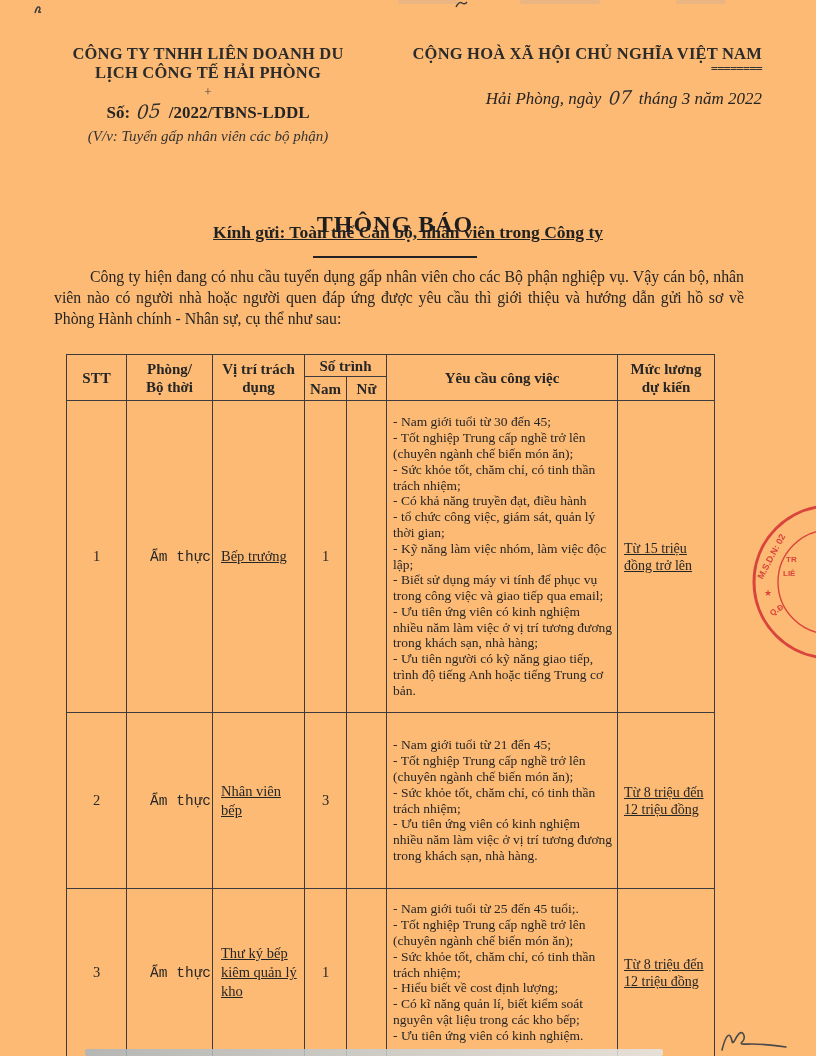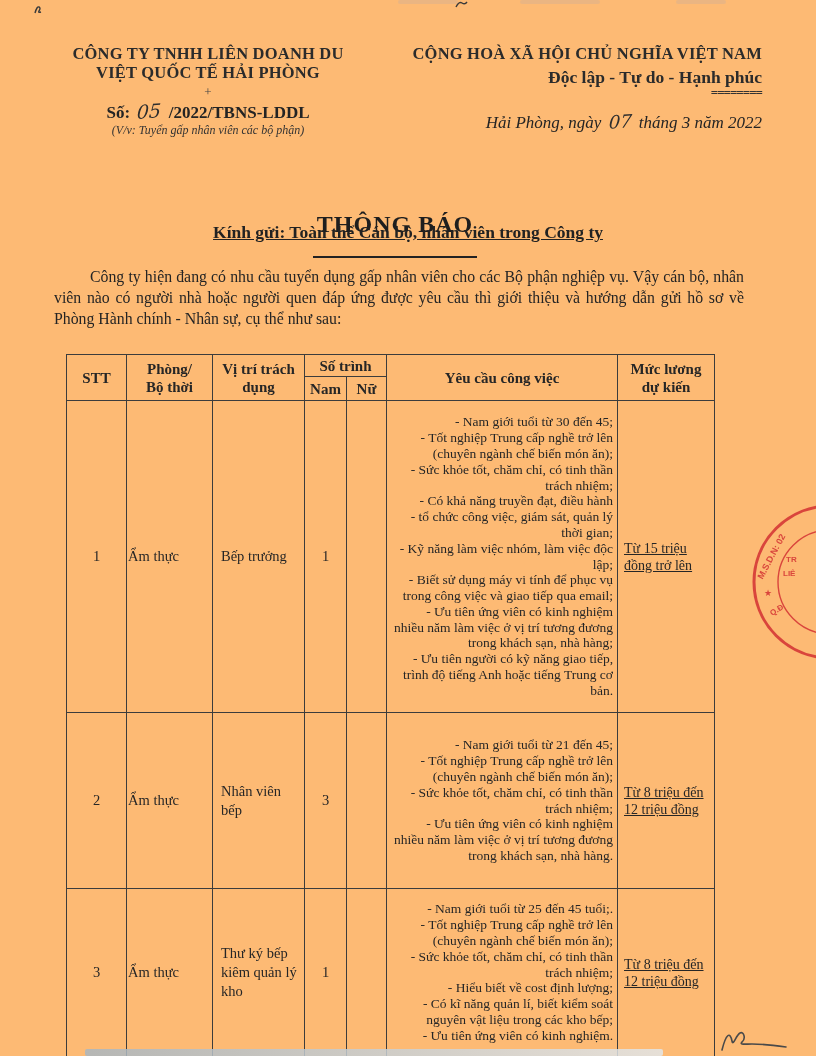--- a/index.html
+++ b/index.html
@@ -8,45 +8,45 @@
     background:#fdba74;overflow:hidden;color:#222;
     font-family:"Liberation Serif","DejaVu Serif",serif;
   }
   
   .hdr-left{position:absolute;left:62px;top:44px;width:292px;text-align:center;}
   .company{font-weight:bold;font-size:16.5px;line-height:1.18;color:#2b2b2b;letter-spacing:.2px;}
   .plus-mark{font-size:13px;line-height:10px;margin-top:4px;color:#444;}
   .doc-number{font-size:17px;font-weight:bold;margin-top:3px;color:#242424;}
   .handwritten{font-style:italic;font-weight:normal;font-family:"DejaVu Serif",serif;
     display:inline-block;transform:rotate(-4deg) skewX(-8deg);font-size:19px;color:#2e2e2e;padding:0 3px;}
-  .subject{font-style:italic;font-size:12px;color:#333;}
+  .subject{font-style:italic;font-size:15px;margin-top:5px;color:#333;}
   .hdr-right{position:absolute;left:378px;top:44px;width:384px;text-align:right;}
   .motto1{font-weight:bold;font-size:16.5px;color:#2b2b2b;letter-spacing:.2px;}
   .motto2{font-weight:bold;font-size:17.5px;margin-top:3px;color:#2b2b2b;}
   .divider{font-size:13px;line-height:9px;letter-spacing:-1px;color:#333;font-weight:bold;}
   .date-line{font-style:italic;font-size:17px;margin-top:14px;color:#242424;}
   .date-line .handwritten{font-size:18px;}
   
   .title-wrap{position:absolute;left:0;top:172px;width:790px;text-align:center;}
   .doc-title{display:inline-block;font-size:24px;font-weight:bold;letter-spacing:1px;
     border-bottom:2.5px solid #222;padding:0 4px 18px 4px;color:#1e1e1e;margin-top:39px;}
   .salutation{position:absolute;left:0;top:222px;width:816px;text-align:center;
     font-weight:bold;font-size:17.5px;color:#222;text-decoration:underline;}
   .intro{position:absolute;left:54px;top:266px;width:690px;font-size:15.8px;line-height:21px;
     text-align:justify;text-indent:36px;color:#242424;}
   
   .jobs{position:absolute;left:66px;top:354px;width:648px;border-collapse:collapse;table-layout:fixed;}
   .jobs td{border:1px solid #3c3c3c;vertical-align:middle;color:#262626;}
   .jobs td.hc{font-weight:bold;font-size:15px;text-align:center;line-height:1.2;padding:1px 2px;}
   .hc span{display:block;}
   td.c-num{text-align:center;font-size:14.5px;}
-  td.c-dept{text-align:left;font-size:14.5px;}
-  td.c-pos{font-size:14.5px;padding:2px 4px 2px 8px;line-height:1.3;}
+  td.c-dept{text-align:right;font-size:14.5px;font-family:Liberation Mono, monospace;}
+  td.c-pos{font-size:14.5px;padding:2px 4px 2px 8px;line-height:1.3;text-decoration:underline;}
   td.c-req{padding:4px 4px 4px 6px;}
-  .req-line{font-size:13.5px;line-height:15.8px;text-align:right;}
+  .req-line{font-size:13.5px;line-height:15.8px;}
   td.c-sal{padding:2px 4px 2px 6px;text-decoration:underline;}
   .sal-text{font-size:14px;line-height:17px;}
   
   .stamp{position:absolute;left:752px;top:500px;width:64px;height:170px;}
   .signature{position:absolute;left:716px;top:1026px;width:76px;height:30px;}
   .bottom-strip{position:absolute;left:85px;top:1049px;width:578px;height:7px;border-radius:2px;
     background:linear-gradient(to right,#a9b6c0,#c9d1d6 55%,#e2e6e8);opacity:.85;}
   .speck{position:absolute;}
   .speck-a{left:33px;top:4px;width:11px;height:11px;}
   .speck-b{left:455px;top:0px;width:13px;height:9px;}
@@ -66,34 +66,33 @@
   <svg class="speck speck-a" viewBox="0 0 11 11">
     <path d="M2 9 Q4 2 6 3 Q8 4 6 7 Q5 9 8 8" fill="none" stroke="#3a3a3a" stroke-width="1.4"></path>
   </svg>
   <svg class="speck speck-b" viewBox="0 0 13 9">
     <path d="M1 7 Q4 1 7 3 Q10 5 12 2" fill="none" stroke="#3a3a3a" stroke-width="1.4"></path>
   </svg>
 
   <div class="hdr-left">
     <div class="company">
       <span>CÔNG TY TNHH LIÊN DOANH DU</span><br>
-      <span>VIỆT QUỐC TẾ HẢI PHÒNG</span>
+      <span>LỊCH CÔNG TẾ HẢI PHÒNG</span>
     </div>
     <div class="plus-mark">+</div>
     <div class="doc-number">
       <span>Số:</span>
       <span class="handwritten">05</span>
       <span>/2022/TBNS-LDDL</span>
     </div>
     <div class="subject">(V/v: Tuyển gấp nhân viên các bộ phận)</div>
   </div>
 
   <div class="hdr-right">
     <div class="motto1">CỘNG HOÀ XÃ HỘI CHỦ NGHĨA VIỆT NAM</div>
-    <div class="motto2">Độc lập - Tự do - Hạnh phúc</div>
     <div class="divider">========</div>
     <div class="date-line">
       <span>Hải Phòng, ngày</span>
       <span class="handwritten">07</span>
       <span>tháng 3 năm 2022</span>
     </div>
   </div>
 
   <div class="title-wrap">
     <span class="doc-title">THÔNG BÁO</span>

